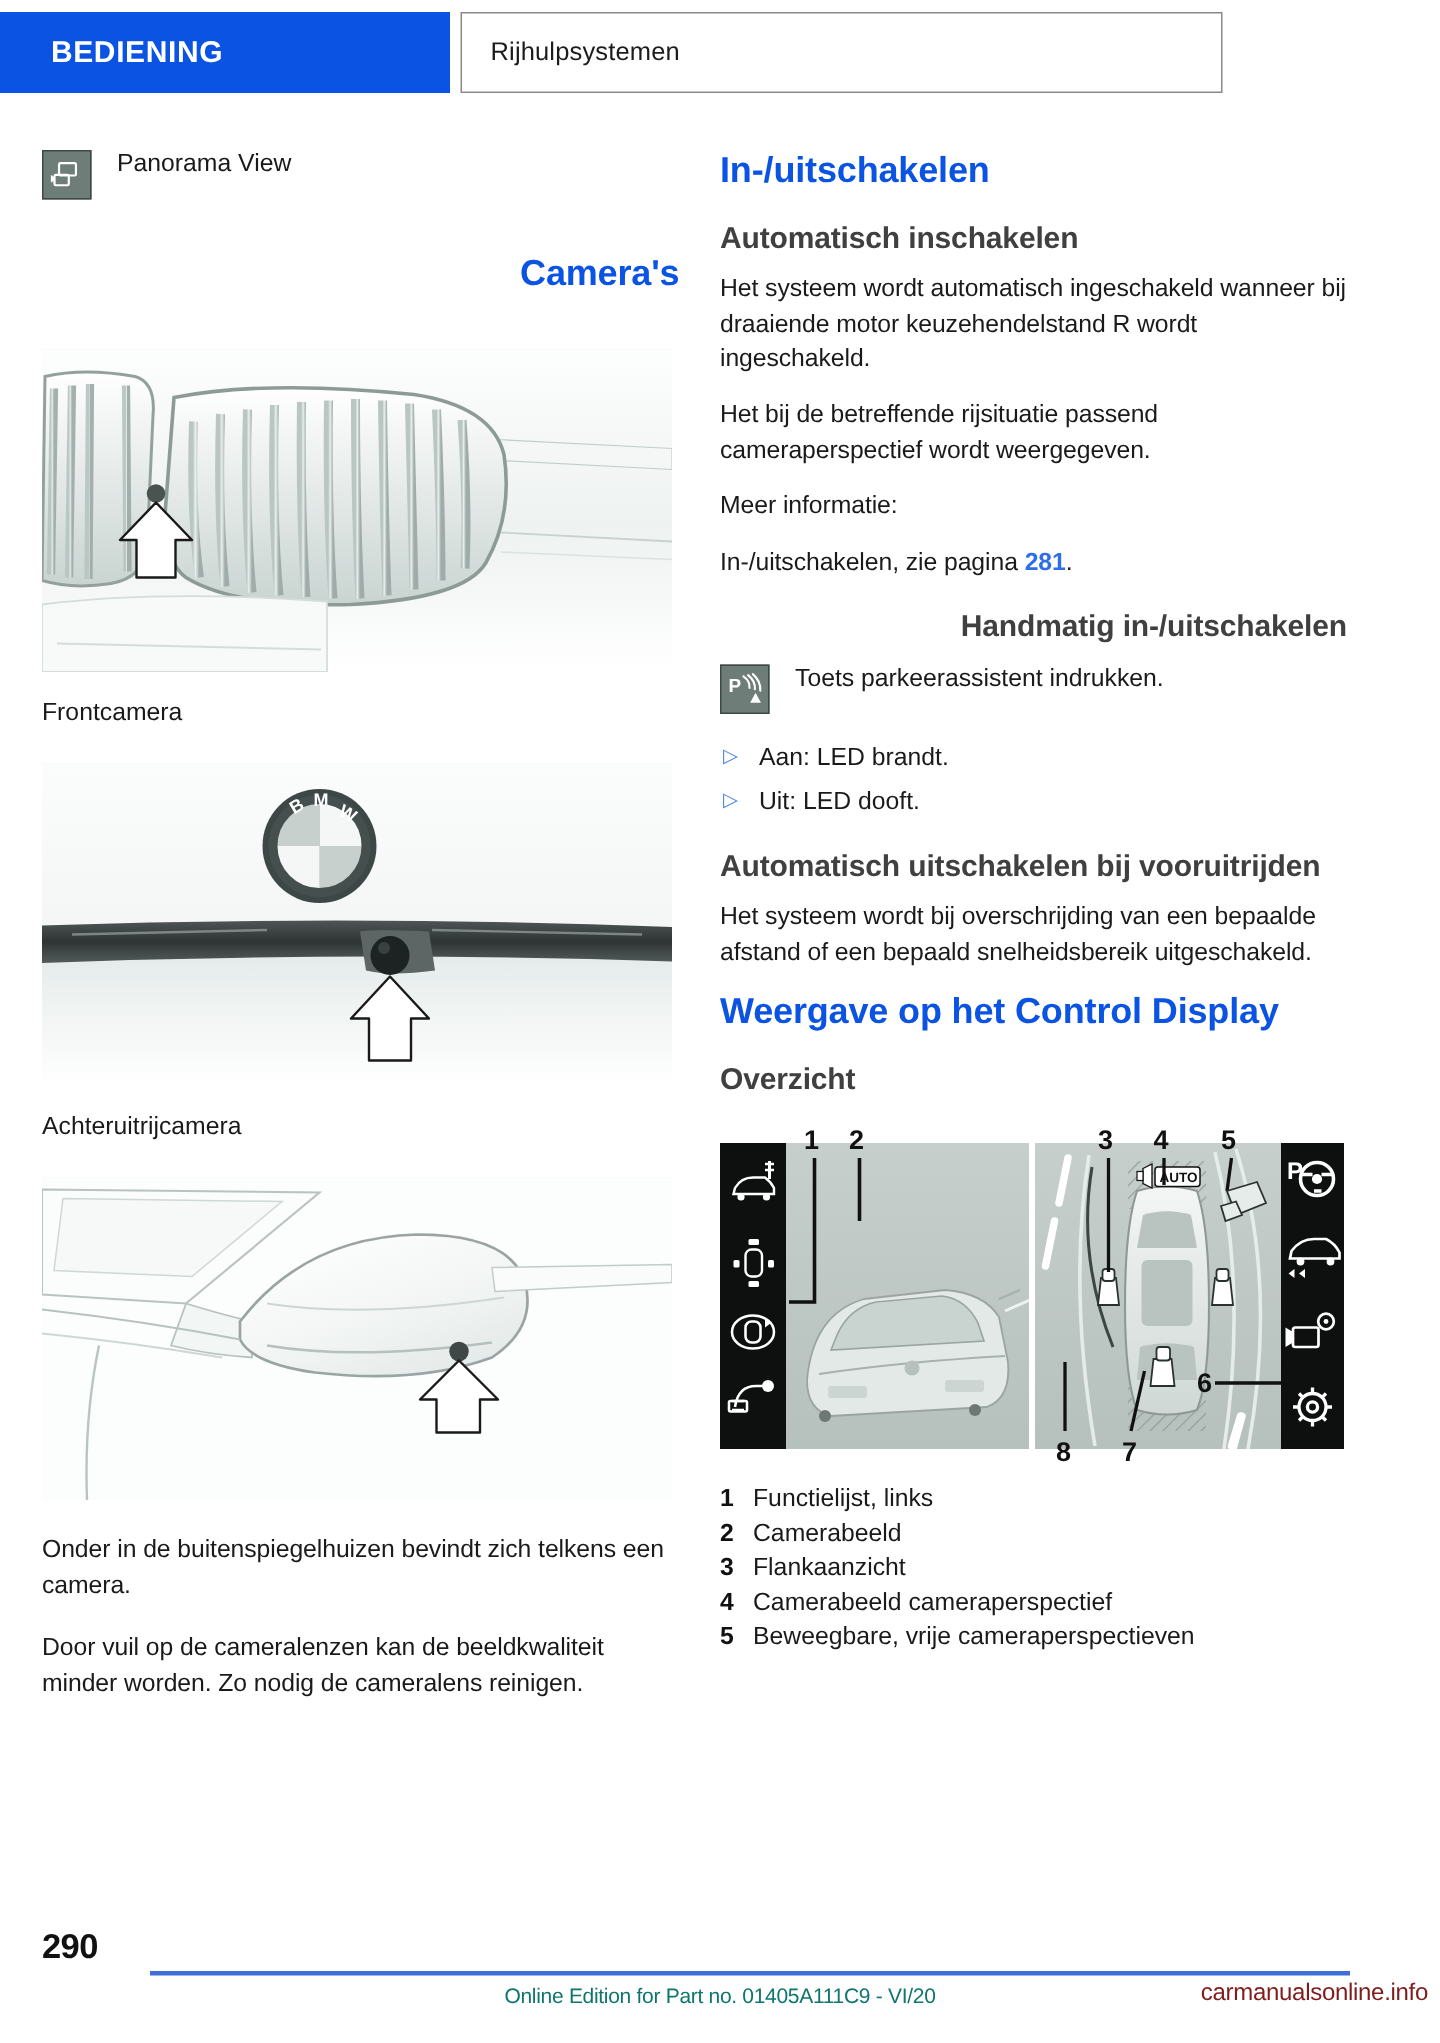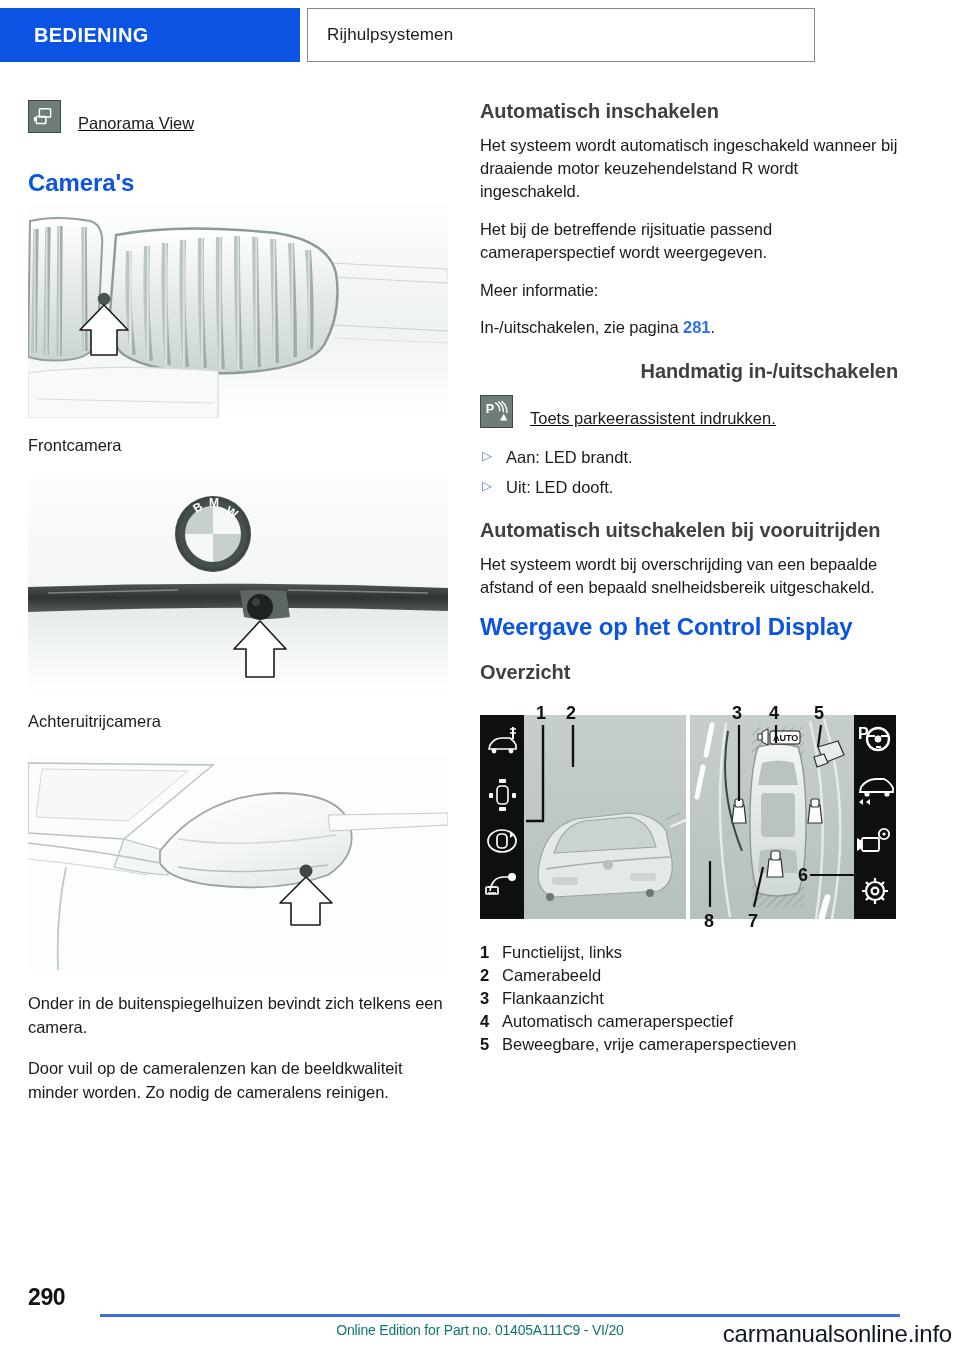--- a/index.html
+++ b/index.html
@@ -103,23 +103,22 @@
     background: #6e7d78;
     border: 1.5px solid #3d4946;
     display: inline-flex;
     align-items: center;
     justify-content: center;
     flex: 0 0 auto;
   }
 
   .icon-row {
     display: flex;
-    align-items: flex-end;
+    align-items: flex-start;
     gap: 17px;
-    text-decoration: underline;
   }
   .icon-row .icon-text {
     color: #1a1a1a;
     font-size: 16.5px;
   }
 
   
   .bullet-row {
     display: flex;
     align-items: flex-start;
@@ -210,22 +209,22 @@
     width: 960px;
     text-align: center;
     font-size: 14px;
     color: #0f766e;
     letter-spacing: -0.2px;
   }
   .watermark {
     position: absolute;
     right: 8px;
     top: 48px;
-    font-size: 24px;
-    color: #0f172a;
+    font-size: 16px;
+    color: #7f1d1d;
     letter-spacing: -0.2px;
   }
 </style>
 </head>
 <body>
 
 <div class="header">
   <div class="header-tab-blue">
     <span class="label">BEDIENING</span>
   </div>
@@ -242,21 +241,21 @@
         <g fill="none" stroke="#ffffff" stroke-width="1.7">
           <rect x="8.5" y="5.5" width="13" height="9.5" rx="1"></rect>
           <rect x="5" y="14.5" width="11" height="8" rx="1"></rect>
           <path d="M5 16.5 L2.2 14.4 L2.2 20.6 L5 18.6 Z" fill="#ffffff" stroke="none"></path>
         </g>
       </svg>
     </span>
     <span class="icon-text">Panorama View</span>
   </div>
 
-  <h1 class="sec-title" style="margin-bottom:6px;">Camera's</h1>
+  <h1 class="sec-title" style="margin-bottom:36px;text-align:right;">Camera's</h1>
 
   <div class="photo" style="margin-bottom:16px;">
     <svg viewBox="0 0 420 215" preserveAspectRatio="xMidYMid slice">
       <defs>
         <linearGradient id="gBody" x1="0" y1="0" x2="0" y2="1">
           <stop offset="0" stop-color="#fdfefe"></stop>
           <stop offset="0.55" stop-color="#eef2f1"></stop>
           <stop offset="1" stop-color="#ffffff"></stop>
         </linearGradient>
         <linearGradient id="gSlat" x1="0" y1="0" x2="1" y2="0">
@@ -388,20 +387,21 @@
       <path d="M278 122 L252 148 L263 148 L263 170 L292 170 L292 148 L304 148 Z" fill="#ffffff" stroke="#1a1a1a" stroke-width="1.6" stroke-linejoin="round"></path>
     </svg>
   </div>
 
   <p class="body-text" style="margin-bottom:18px;">Onder in de buitenspiegelhuizen bevindt zich telkens een camera.</p>
   <p class="body-text">Door vuil op de cameralenzen kan de beeldkwaliteit minder worden. Zo nodig de cameralens reinigen.</p>
 </div>
 
 <div class="col-right">
 
+  <h1 class="sec-title" style="margin-bottom:20px;">In-/uitschakelen</h1>
 
   <h2 class="sub-title" style="margin-bottom:10px;">Automatisch inschakelen</h2>
   <p class="body-text" style="margin-bottom:14px;">Het systeem wordt automatisch ingeschakeld wanneer bij draaiende motor keuzehendelstand R wordt ingeschakeld.</p>
   <p class="body-text" style="margin-bottom:14px;">Het bij de betreffende rijsituatie passend cameraperspectief wordt weergegeven.</p>
   <p class="body-text" style="margin-bottom:14px;">Meer informatie:</p>
   <p class="body-text" style="margin-bottom:20px;">
     <span>In-/uitschakelen, zie pagina </span><span class="pageref">281</span><span>.</span>
   </p>
 
   <h2 class="sub-title" style="margin-bottom:12px;text-align:right;">Handmatig in-/uitschakelen</h2>
@@ -607,21 +607,21 @@
     <div class="num-row">
       <span class="num">2</span>
       <span class="num-label">Camerabeeld</span>
     </div>
     <div class="num-row">
       <span class="num">3</span>
       <span class="num-label">Flankaanzicht</span>
     </div>
     <div class="num-row">
       <span class="num">4</span>
-      <span class="num-label">Automatisch cameraperspectief</span>
+      <span class="num-label">Camerabeeld cameraperspectief</span>
     </div>
     <div class="num-row">
       <span class="num">5</span>
       <span class="num-label">Beweegbare, vrije cameraperspectieven</span>
     </div>
   </div>
 </div>
 
 <div class="footer">
   <div class="page-num">290</div>

